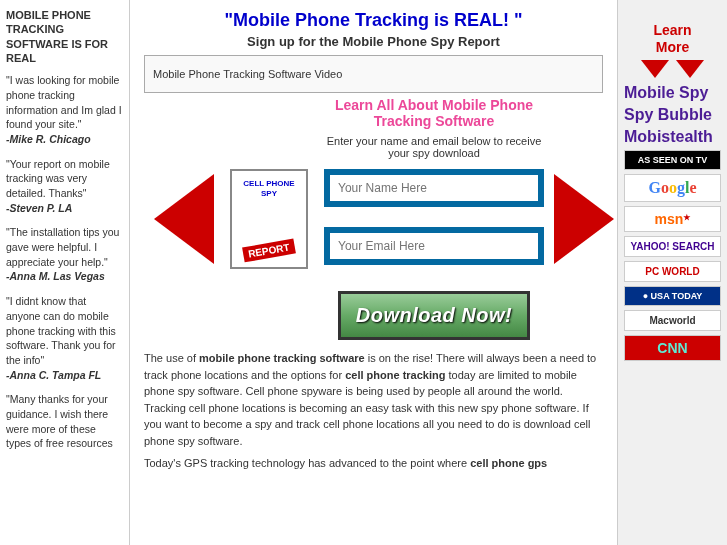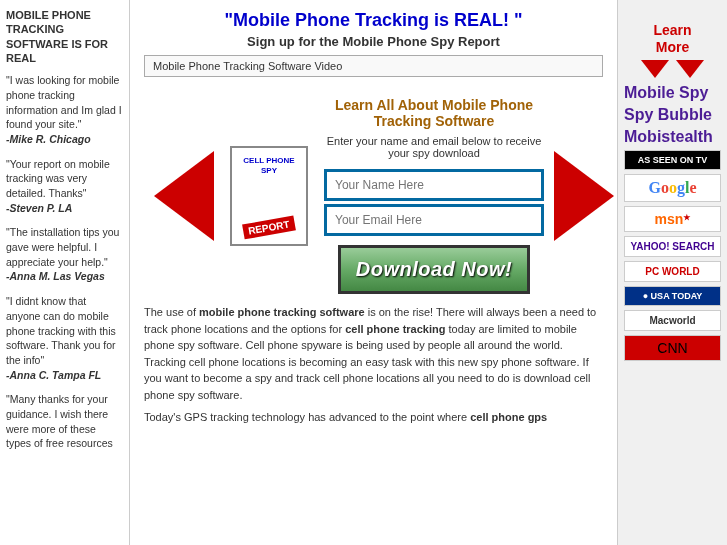--- a/index.html
+++ b/index.html
@@ -59,24 +59,24 @@
     .main-subheadline {
       text-align: center;
       font-size: 13px;
       font-weight: bold;
       color: #333;
       margin-bottom: 6px;
     }
     .video-bar {
       border: 1px solid #aaa;
       background: #f9f9f9;
-      padding: 4px 8px;
-      font-size: 11px;
-      color: #333;
-      margin-bottom: 20px;
+      padding: 12px 8px;
+      font-size: 11px;
+      color: #333;
+      margin-bottom: 4px;
     }
 
     .form-area {
       display: flex;
       flex-direction: row;
       align-items: center;
       margin-bottom: 10px;
       position: relative;
     }
     .book-img {
@@ -121,37 +121,37 @@
       display: inline-block;
     }
 
     .form-center {
       flex: 1;
       display: flex;
       flex-direction: column;
       align-items: center;
     }
     .form-center .section-title {
-      color: #a16207;
+      color: #ec4899;
       font-size: 14px;
       font-weight: bold;
       text-align: center;
       margin-bottom: 6px;
     }
     .form-center .section-sub {
       font-size: 11px;
       text-align: center;
       color: #333;
       margin-bottom: 10px;
     }
     .form-center input[type="text"] {
       width: 220px;
       padding: 6px 8px;
-      margin-bottom: 3px;
-      border: 3px solid #0369a1;
+      margin-bottom: 20px;
+      border: 6px solid #0369a1;
       font-size: 12px;
       color: #999;
     }
     .download-btn {
       width: 192px;
       padding: 10px;
       background: linear-gradient(to bottom, #9c9 0%, #6a6 50%, #484 100%);
       border: 3px solid #333;
       color: #fff;
       font-size: 20px;
@@ -292,23 +292,23 @@
       color: #c00;
       font-weight: bold;
     }
     .logo-badge.macworld {
       font-size: 10px;
       color: #333;
       font-weight: bold;
     }
     .logo-badge.cnn {
       background: #c00;
-      color: #000000;
+      color: #5eead4;
       font-size: 14px;
-      font-weight: normal;
+      font-weight: bold;
     }
   </style>
 </head>
 <body>
 
 <div class="left-sidebar">
   <div class="site-title">Mobile Phone Tracking Software is for REAL</div>
 
   <div class="testimonial">
     <span>"I was looking for mobile phone tracking information and Im glad I found your site."</span><br>

